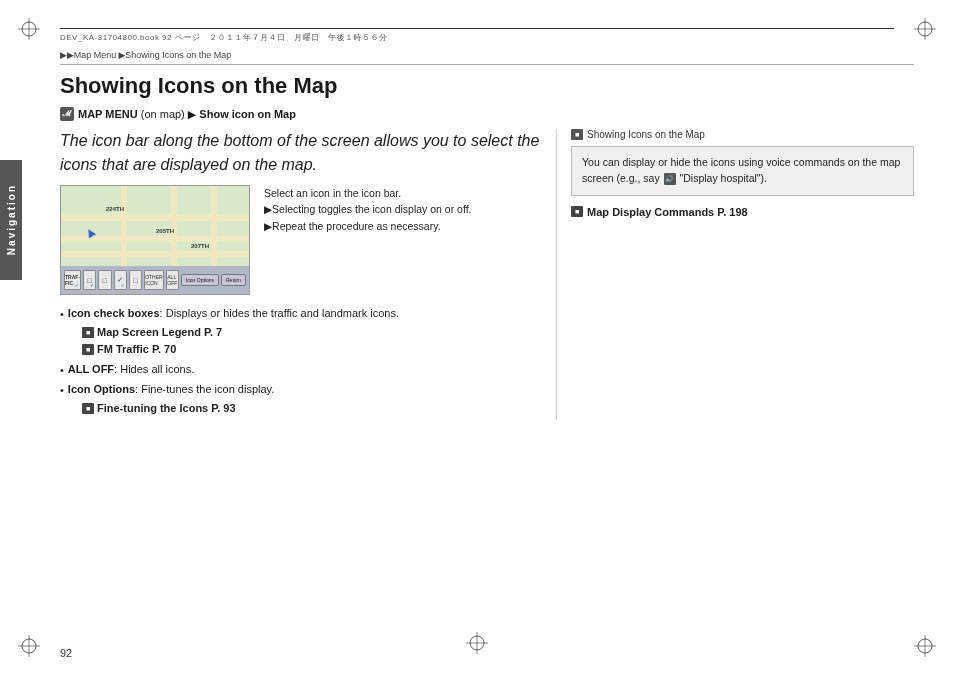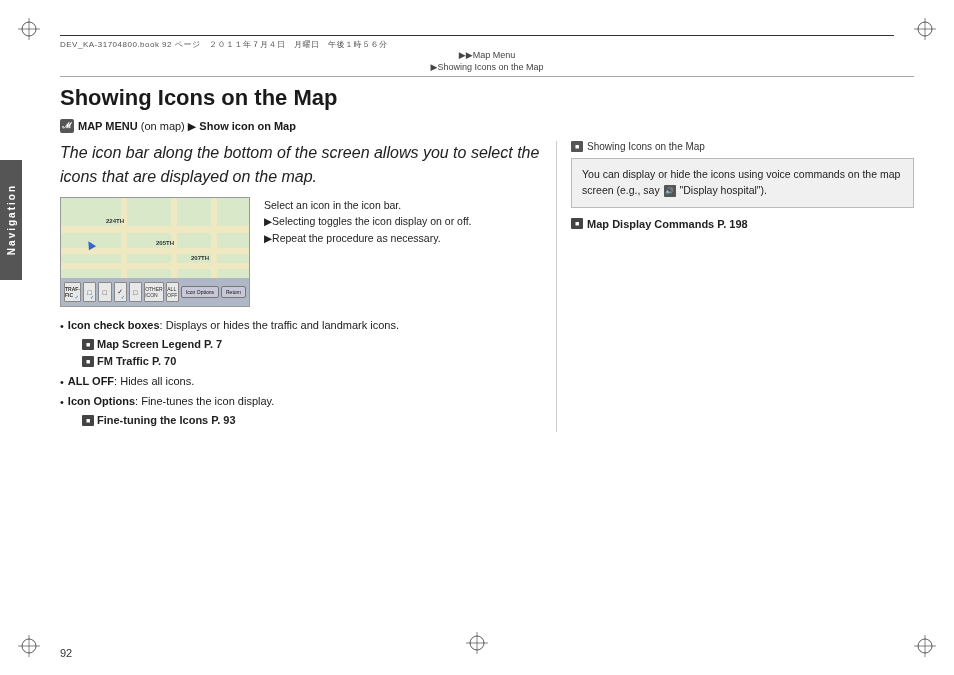--- a/index.html
+++ b/index.html
@@ -24,21 +24,21 @@
     .corner-mark svg { width: 22px; height: 22px; }
 
     .corner-tl { top: 18px; left: 18px; }
     .corner-tr { top: 18px; right: 18px; }
     .corner-bl { bottom: 18px; left: 18px; }
     .corner-br { bottom: 18px; right: 18px; }
 
     
     .file-info-bar {
       position: absolute;
-      top: 35px;
+      top: 28px;
       left: 60px;
       right: 60px;
       height: 16px;
       border-top: 1px solid #333;
       display: flex;
       align-items: flex-end;
       padding-bottom: 1px;
     }
     .file-info-text {
       font-size: 8px;
@@ -77,21 +77,20 @@
     }
 
     
     .breadcrumb {
       font-size: 9px;
       color: #444;
       margin-bottom: 4px;
       display: flex;
       align-items: center;
       gap: 2px;
-      flex-direction: column;
     }
     .breadcrumb-separator {
       width: 100%;
       height: 1px;
       background: #aaa;
       margin-bottom: 8px;
     }
 
     
     .page-title {

